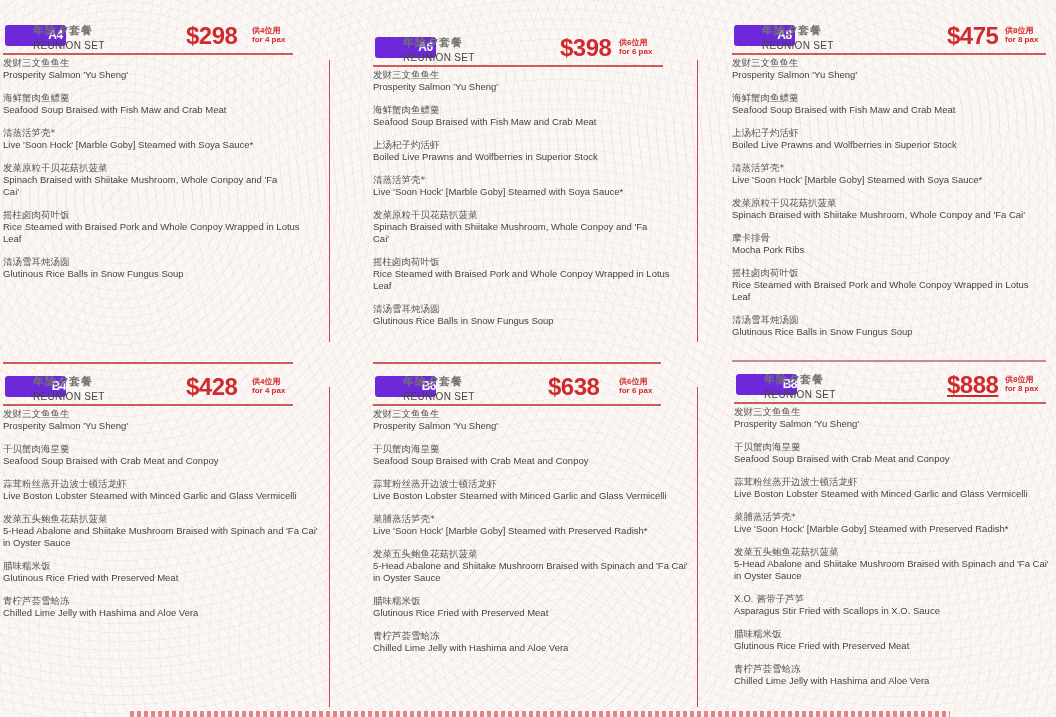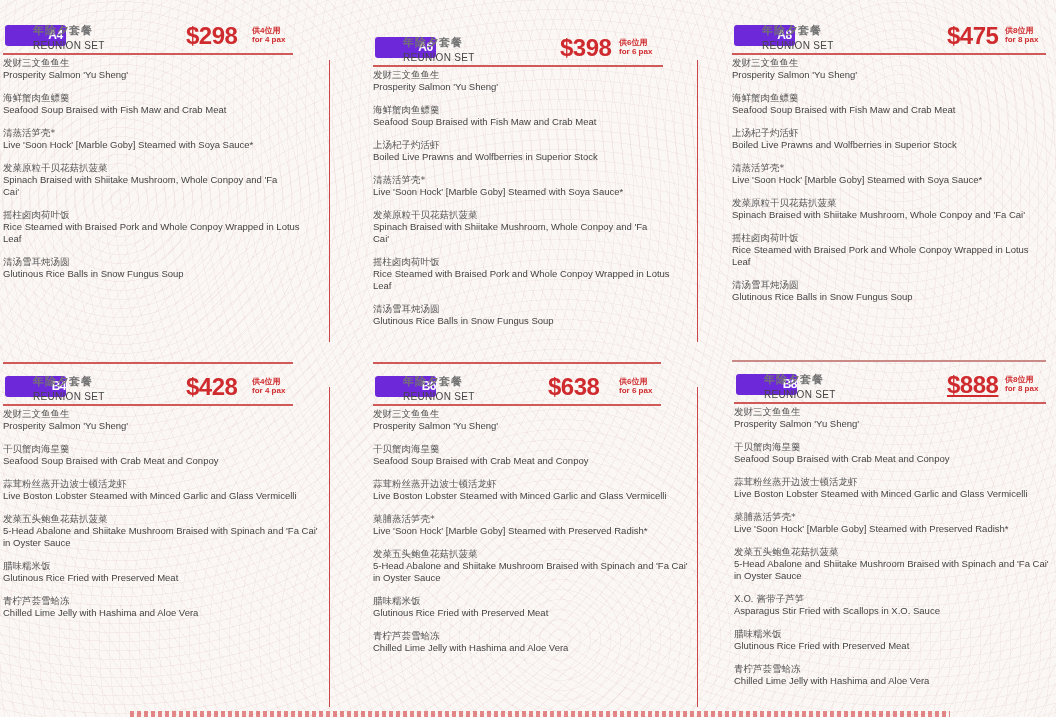--- a/index.html
+++ b/index.html
@@ -149,20 +149,24 @@
       </div>
     <div class="item">
         <div class="zh">清蒸活笋壳*</div>
         <div class="en">Live 'Soon Hock' [Marble Goby] Steamed with Soya Sauce*</div>
       </div>
     <div class="item">
         <div class="zh">发菜原粒干贝花菇扒菠菜</div>
         <div class="en">Spinach Braised with Shiitake Mushroom, Whole Conpoy and 'Fa Cai'</div>
       </div>
     <div class="item">
+        <div class="zh">摩卡排骨</div>
+        <div class="en">Mocha Pork Ribs</div>
+      </div>
+    <div class="item">
         <div class="zh">摇柱卤肉荷叶饭</div>
         <div class="en" style="width:310px;">Rice Steamed with Braised Pork and Whole Conpoy Wrapped in Lotus Leaf</div>
       </div>
     <div class="item">
         <div class="zh">清汤雪耳炖汤圆</div>
         <div class="en">Glutinous Rice Balls in Snow Fungus Soup</div>
       </div>
   </div>
 </div>
 <div style="position:absolute; left:732px; top:360px; width:314px; height:2px; background:#c98a88;"></div>

